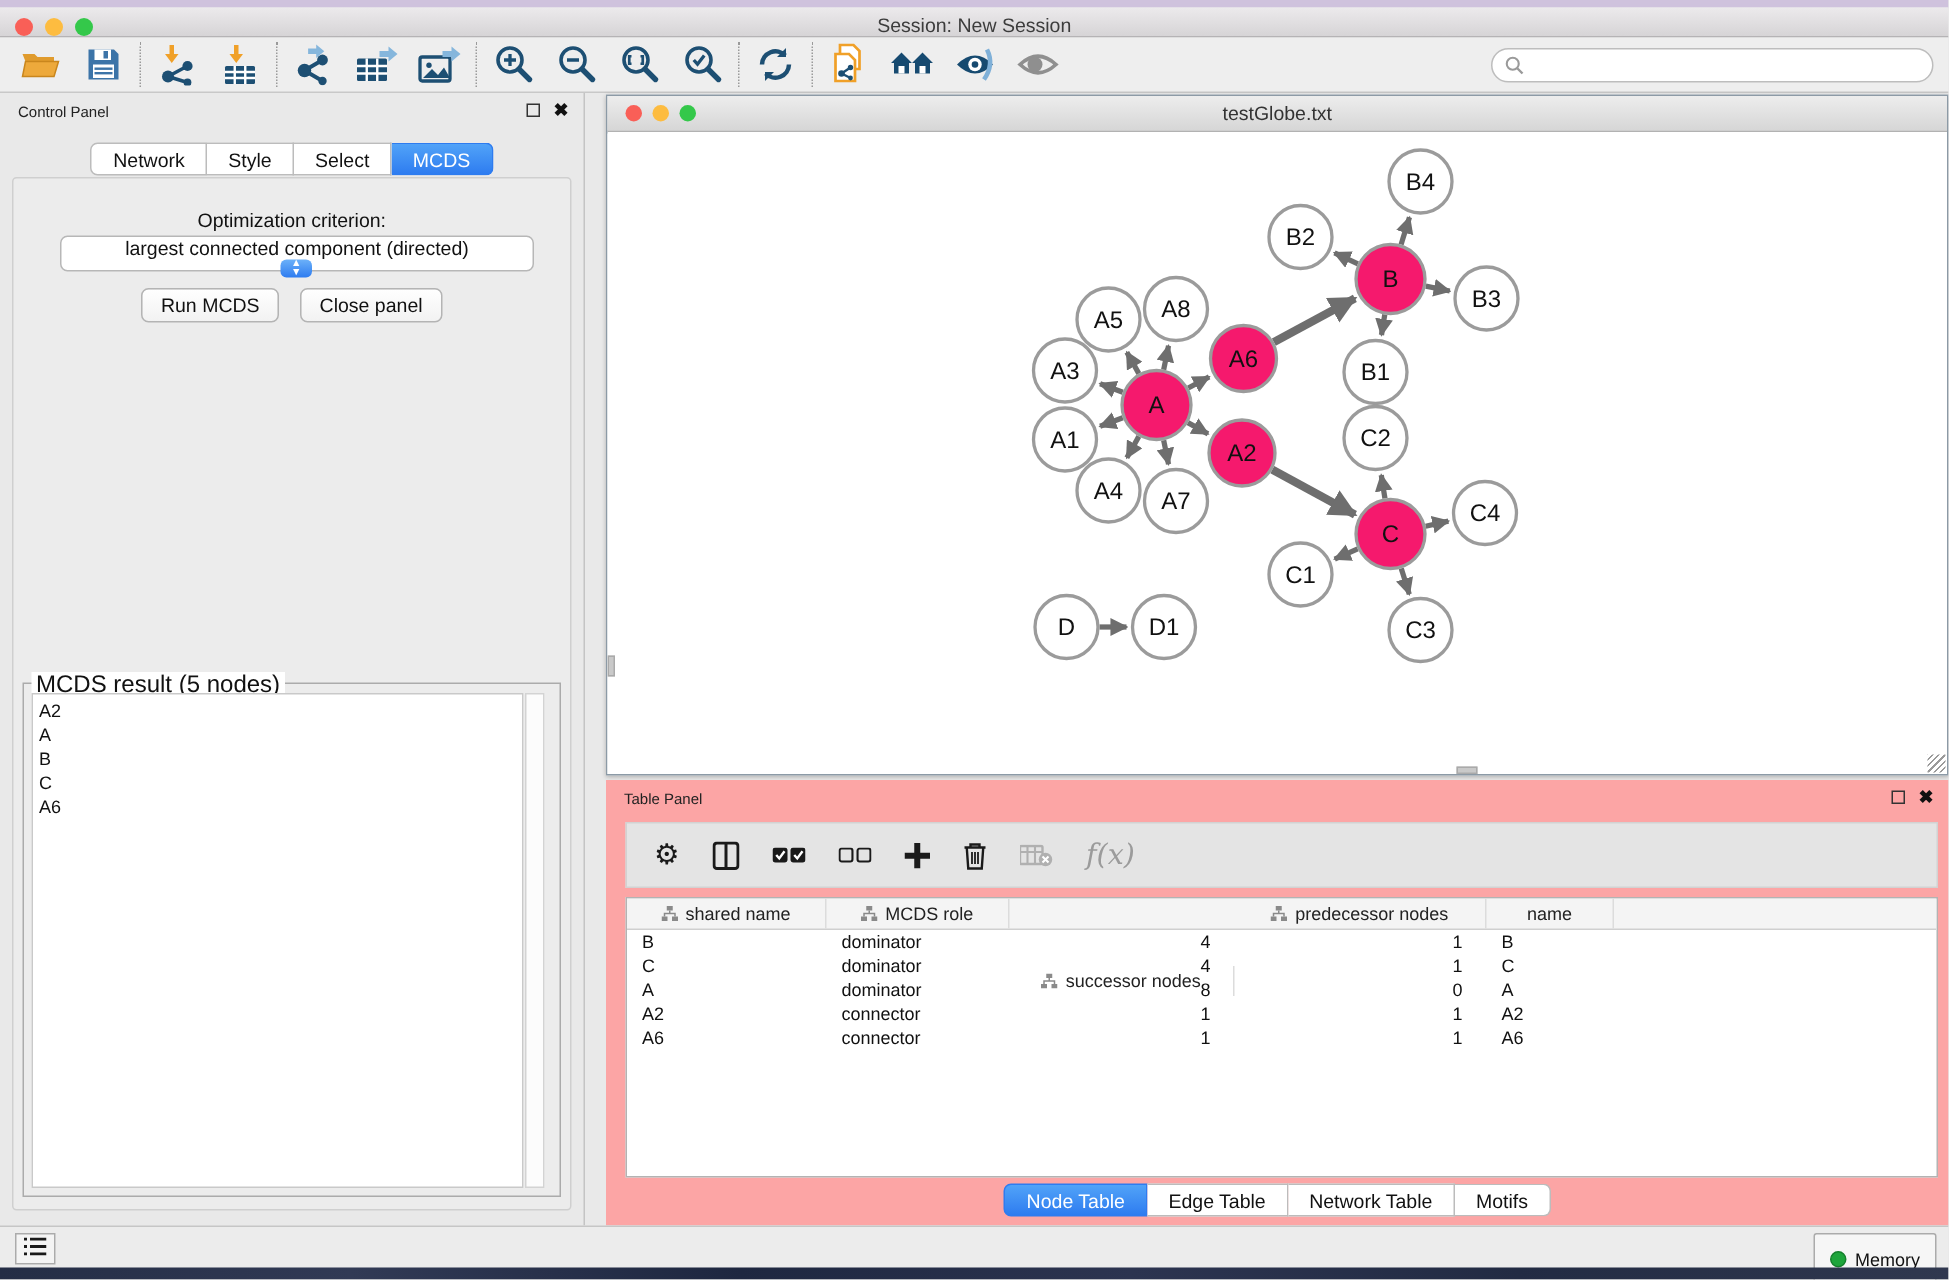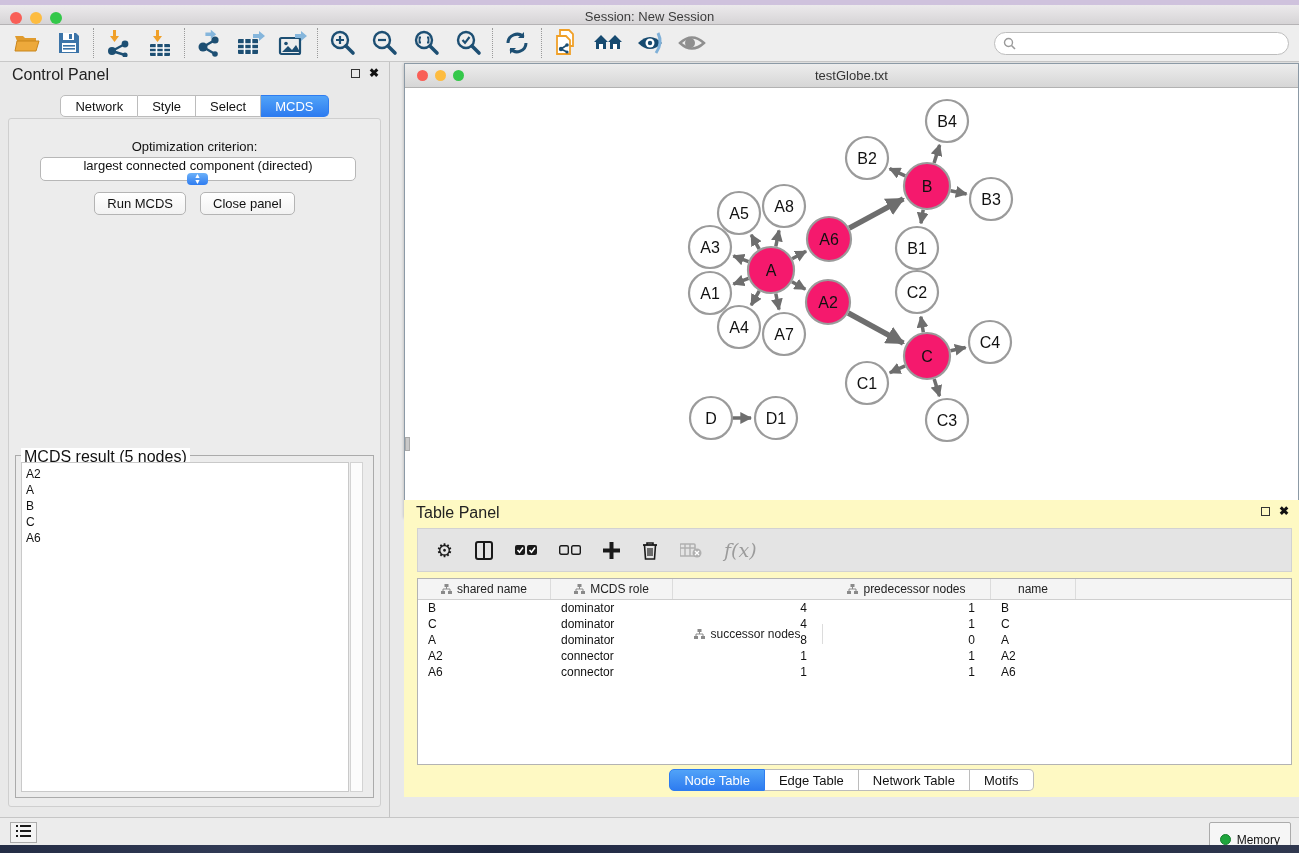--- a/index.html
+++ b/index.html
@@ -27,21 +27,21 @@
   .tb-sep { width:1px; height:30px; border-left:1px dotted #9a9a9a; margin:0 3px; }
   .search-wrap { position:absolute; right:10px; top:7px; width:295px; height:23px; }
   .search-wrap input { width:100%; height:100%; border:1px solid #bdbdbd; border-radius:12px; background:#fff;
     padding-left:26px; font-family:"Liberation Sans",sans-serif; font-size:12px; outline:none; }
   .search-glyph { position:absolute; left:9px; top:5px; }
 
   
   .control-panel { position:absolute; left:0; top:62px; width:390px; height:755px; background:#e9e9e9;
     border-right:1px solid #c4c4c4; }
   .panel-head { position:relative; height:26px; display:flex; align-items:center; padding:0 12px; }
-  .panel-title { font-size:16px; color:#222; }
+  .panel-title { font-size:10px; color:#222; }
   .panel-head-icons { position:absolute; right:10px; top:6px; display:flex; gap:9px; align-items:center; }
   .float-ic { width:9px; height:9px; border:1.5px solid #333; display:inline-block; }
   .close-ic { font-size:12px; font-weight:700; color:#111; line-height:10px; }
 
   .seg-tabs { position:absolute; left:0; right:0; display:flex; justify-content:center; z-index:3; }
   .seg-tab { height:22px; line-height:22px; padding:0 14px; background:#fff; border:1px solid #bcbcbc;
     border-left:none; font-size:13px; color:#111; text-align:center; }
   .seg-tab:first-child { border-left:1px solid #bcbcbc; border-radius:5px 0 0 5px; }
   .seg-tab:last-child { border-radius:0 5px 5px 0; }
   .seg-tab.active { background:linear-gradient(#51a3f8,#2e7cf0); border-color:#2e7cf0; color:#fff; }
@@ -79,21 +79,21 @@
   .net-titlebar .tl { width:11px; height:11px; }
   .net-title { position:absolute; left:0; right:0; text-align:center; font-size:13px; color:#333; }
   .net-canvas { position:absolute; left:0; top:25px; right:0; bottom:0; background:#fff; overflow:hidden; }
   .net-canvas svg { position:absolute; left:0; top:0; }
   .vscroll-thumb { position:absolute; left:0px; top:348px; width:5px; height:14px; background:#c9c9c9; border:1px solid #aaa; }
   .hscroll-thumb { position:absolute; left:566px; bottom:0px; width:14px; height:5px; background:#c9c9c9; border:1px solid #aaa; }
   .resize-grip { position:absolute; right:1px; bottom:1px; width:12px; height:12px;
     background:repeating-linear-gradient(135deg, transparent 0 2px, #9a9a9a 2px 3px); }
 
   
-  .table-panel { position:absolute; left:404px; top:500px; width:895px; height:297px; background:#fef9c3; }
+  .table-panel { position:absolute; left:404px; top:520px; width:895px; height:297px; background:#fca5a5; }
   .tp-toolbar { position:absolute; left:13px; right:7px; top:28px; height:44px; background:#e4e4e4;
     border:1px solid #d2d2d2; display:flex; align-items:center; gap:22px; padding-left:18px; }
   .tp-ic { display:flex; align-items:center; justify-content:center; }
   .fx { font-family:"DejaVu Serif", serif; font-style:italic; font-size:19px; color:#9b9b9b; }
   .tp-table-wrap { position:absolute; left:13px; right:7px; top:78px; bottom:32px; background:#fff;
     border:1px solid #b3b3b3; overflow:hidden; }
   .tp-header { display:flex; height:21px; background:#f4f4f4; border-bottom:1px solid #cfcfcf; }
   .tp-th { display:flex; align-items:center; justify-content:center; gap:5px; font-size:12px; color:#222;
     border-right:1px solid #dcdcdc; height:100%; }
   .tp-row { display:flex; height:16px; }

